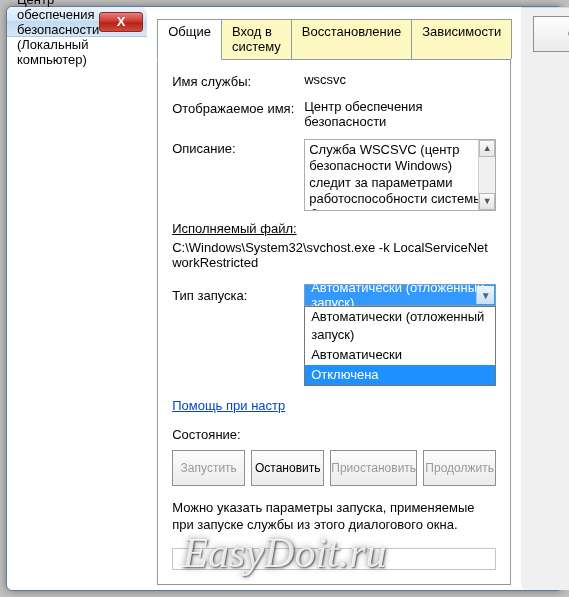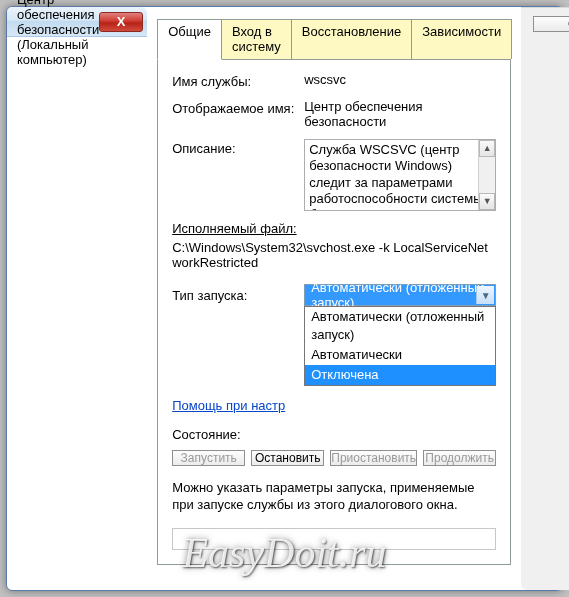--- a/index.html
+++ b/index.html
@@ -141,21 +141,21 @@
 .dropdown-item.highlight {
   background: #1e90ff;
   color: #fff;
 }
 .help-link { color: #0645cc; text-decoration: underline; font-size: 13px; margin: 8px 0 14px 0; display:inline-block; }
 .state-row { display:flex; margin-bottom:8px; }
 .state-label { width: 132px; font-size: 13px; }
 .btns { display:flex; gap:6px; margin-bottom:14px; }
 .btn {
   flex: 1;
-  height: 16px;
+  height: 36px;
   border: 1px solid #8e8f8f;
   background: linear-gradient(#fdfdfd,#ebebeb);
   font-size: 12px;
   border-radius: 0;
   cursor: pointer;
 }
 .btn:disabled { color: #9a9a9a; }
 .note { font-size: 13px; line-height: 1.3; margin-bottom: 14px; }
 .param-row { display:flex; align-items:center; margin-bottom:4px; }
 .param-label { width: 150px; font-size: 13px; color: #888; }

